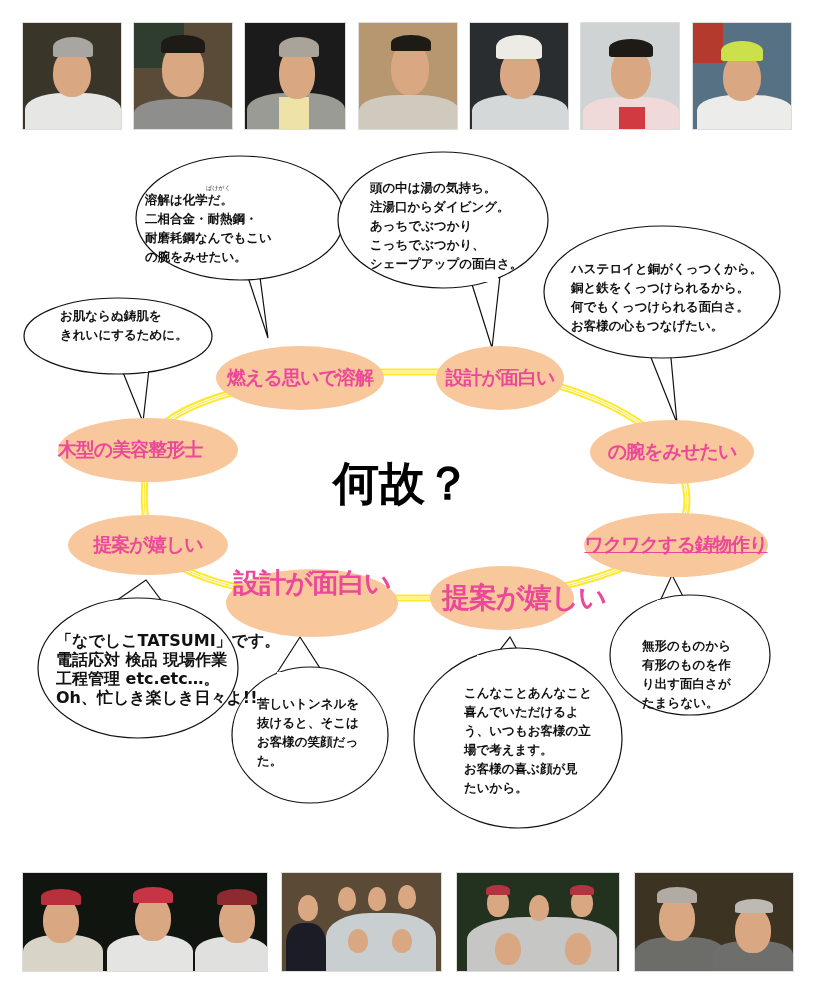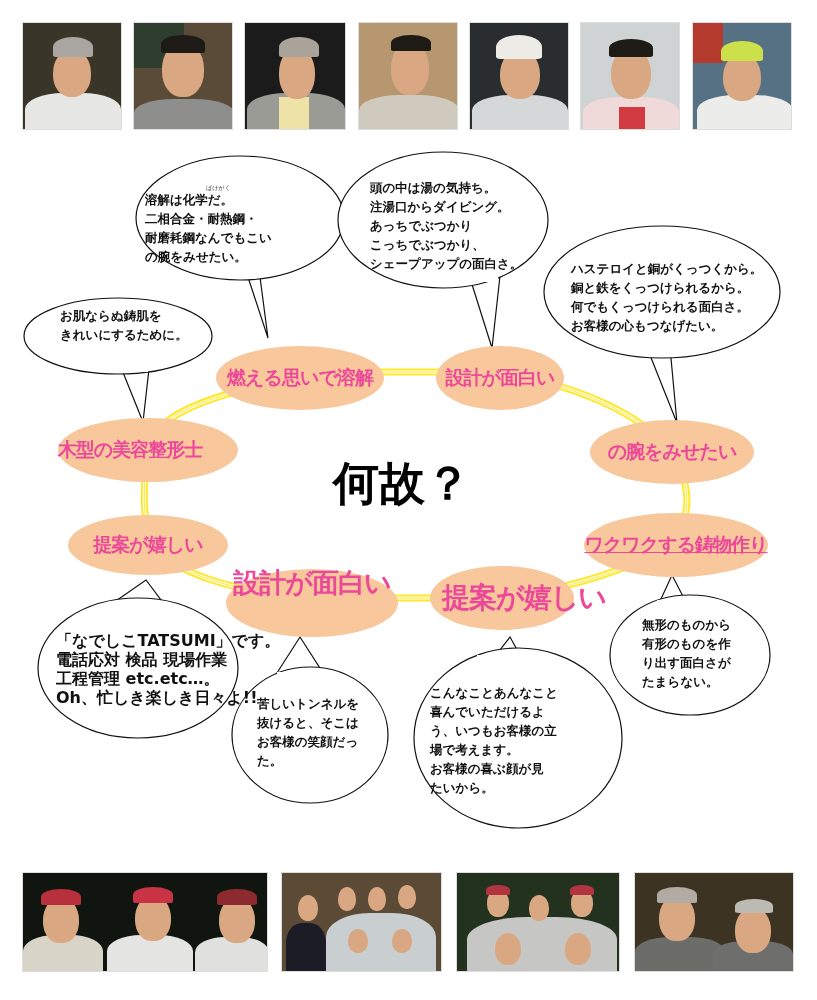--- a/index.html
+++ b/index.html
@@ -145,27 +145,27 @@
 <div class="bubble-text" style="left:60px;top:306px;">お肌ならぬ鋳肌を
 きれいにするために。</div>
 <div class="bubble-text" style="left:56px;top:631px;font-size:16px;">「なでしこTATSUMI」です。
 電話応対 検品 現場作業
 工程管理 etc.etc…。
 Oh、忙しき楽しき日々よ!!</div>
 <div class="bubble-text" style="left:257px;top:694px;">苦しいトンネルを
 抜けると、そこは
 お客様の笑顔だっ
 た。</div>
-<div class="bubble-text" style="left:430px;top:683px;">こんなことあんなこと
+<div class="bubble-text" style="left:464px;top:683px;">こんなことあんなこと
 喜んでいただけるよ
 う、いつもお客様の立
 場で考えます。
 お客様の喜ぶ顔が見
 たいから。</div>
-<div class="bubble-text" style="left:642px;top:615px;">無形のものから
+<div class="bubble-text" style="left:642px;top:636px;">無形のものから
 有形のものを作
 り出す面白さが
 たまらない。</div>
 
 <div>
   <div class="photo" style="left:22px;top:872px;width:246px;height:100px;background:#101510;">
     <div class="body" style="left:0;top:62px;width:80px;height:40px;background:#d8d4c8;"></div>
     <div class="body" style="left:84px;top:62px;width:86px;height:40px;background:#e4e4e2;"></div>
     <div class="body" style="left:172px;top:64px;width:74px;height:38px;background:#e0e0de;"></div>
     <div class="face" style="left:20px;top:24px;width:36px;height:46px;"></div>

